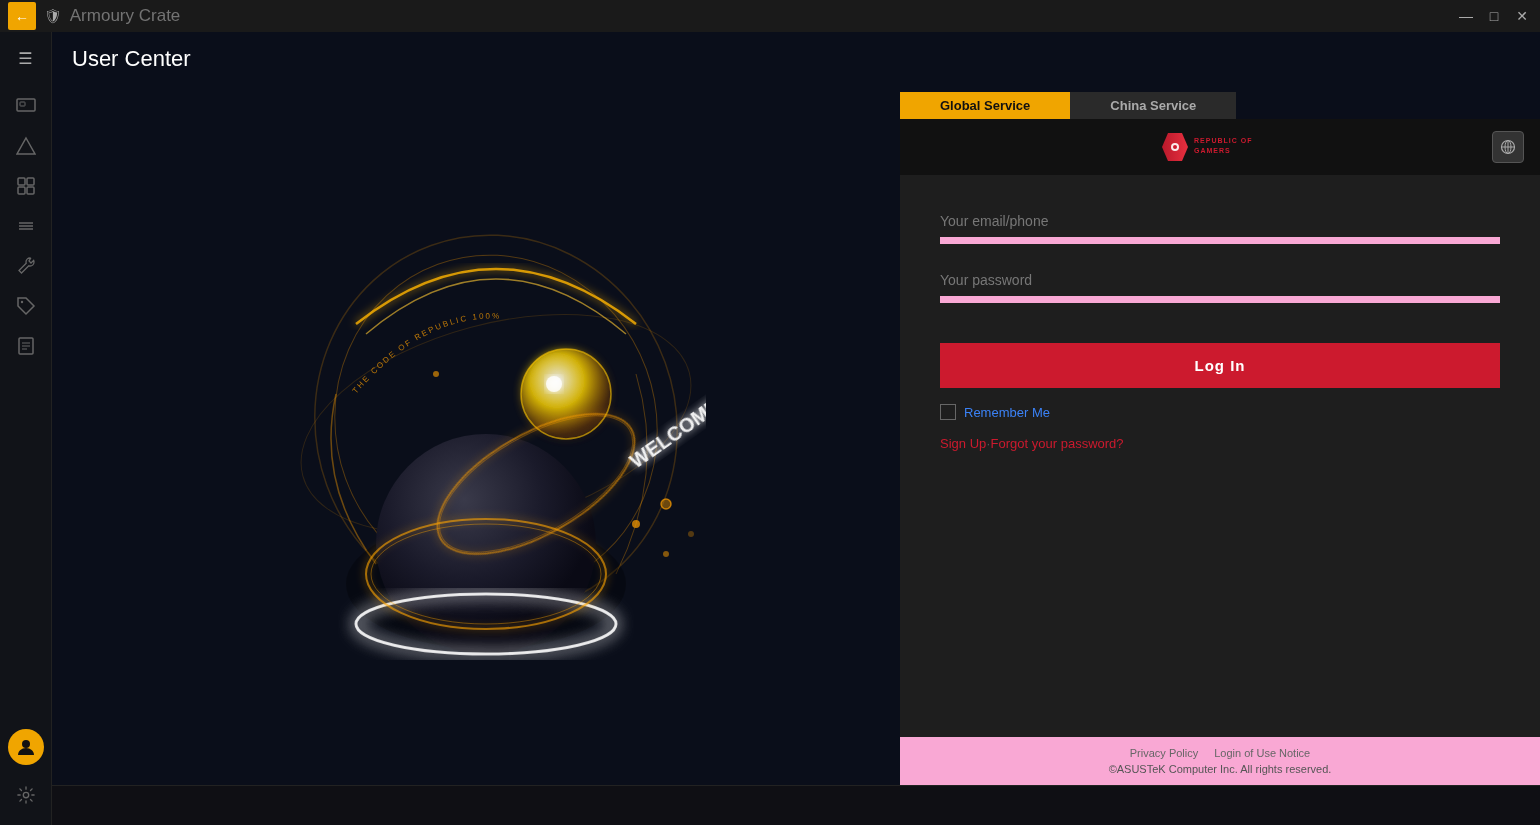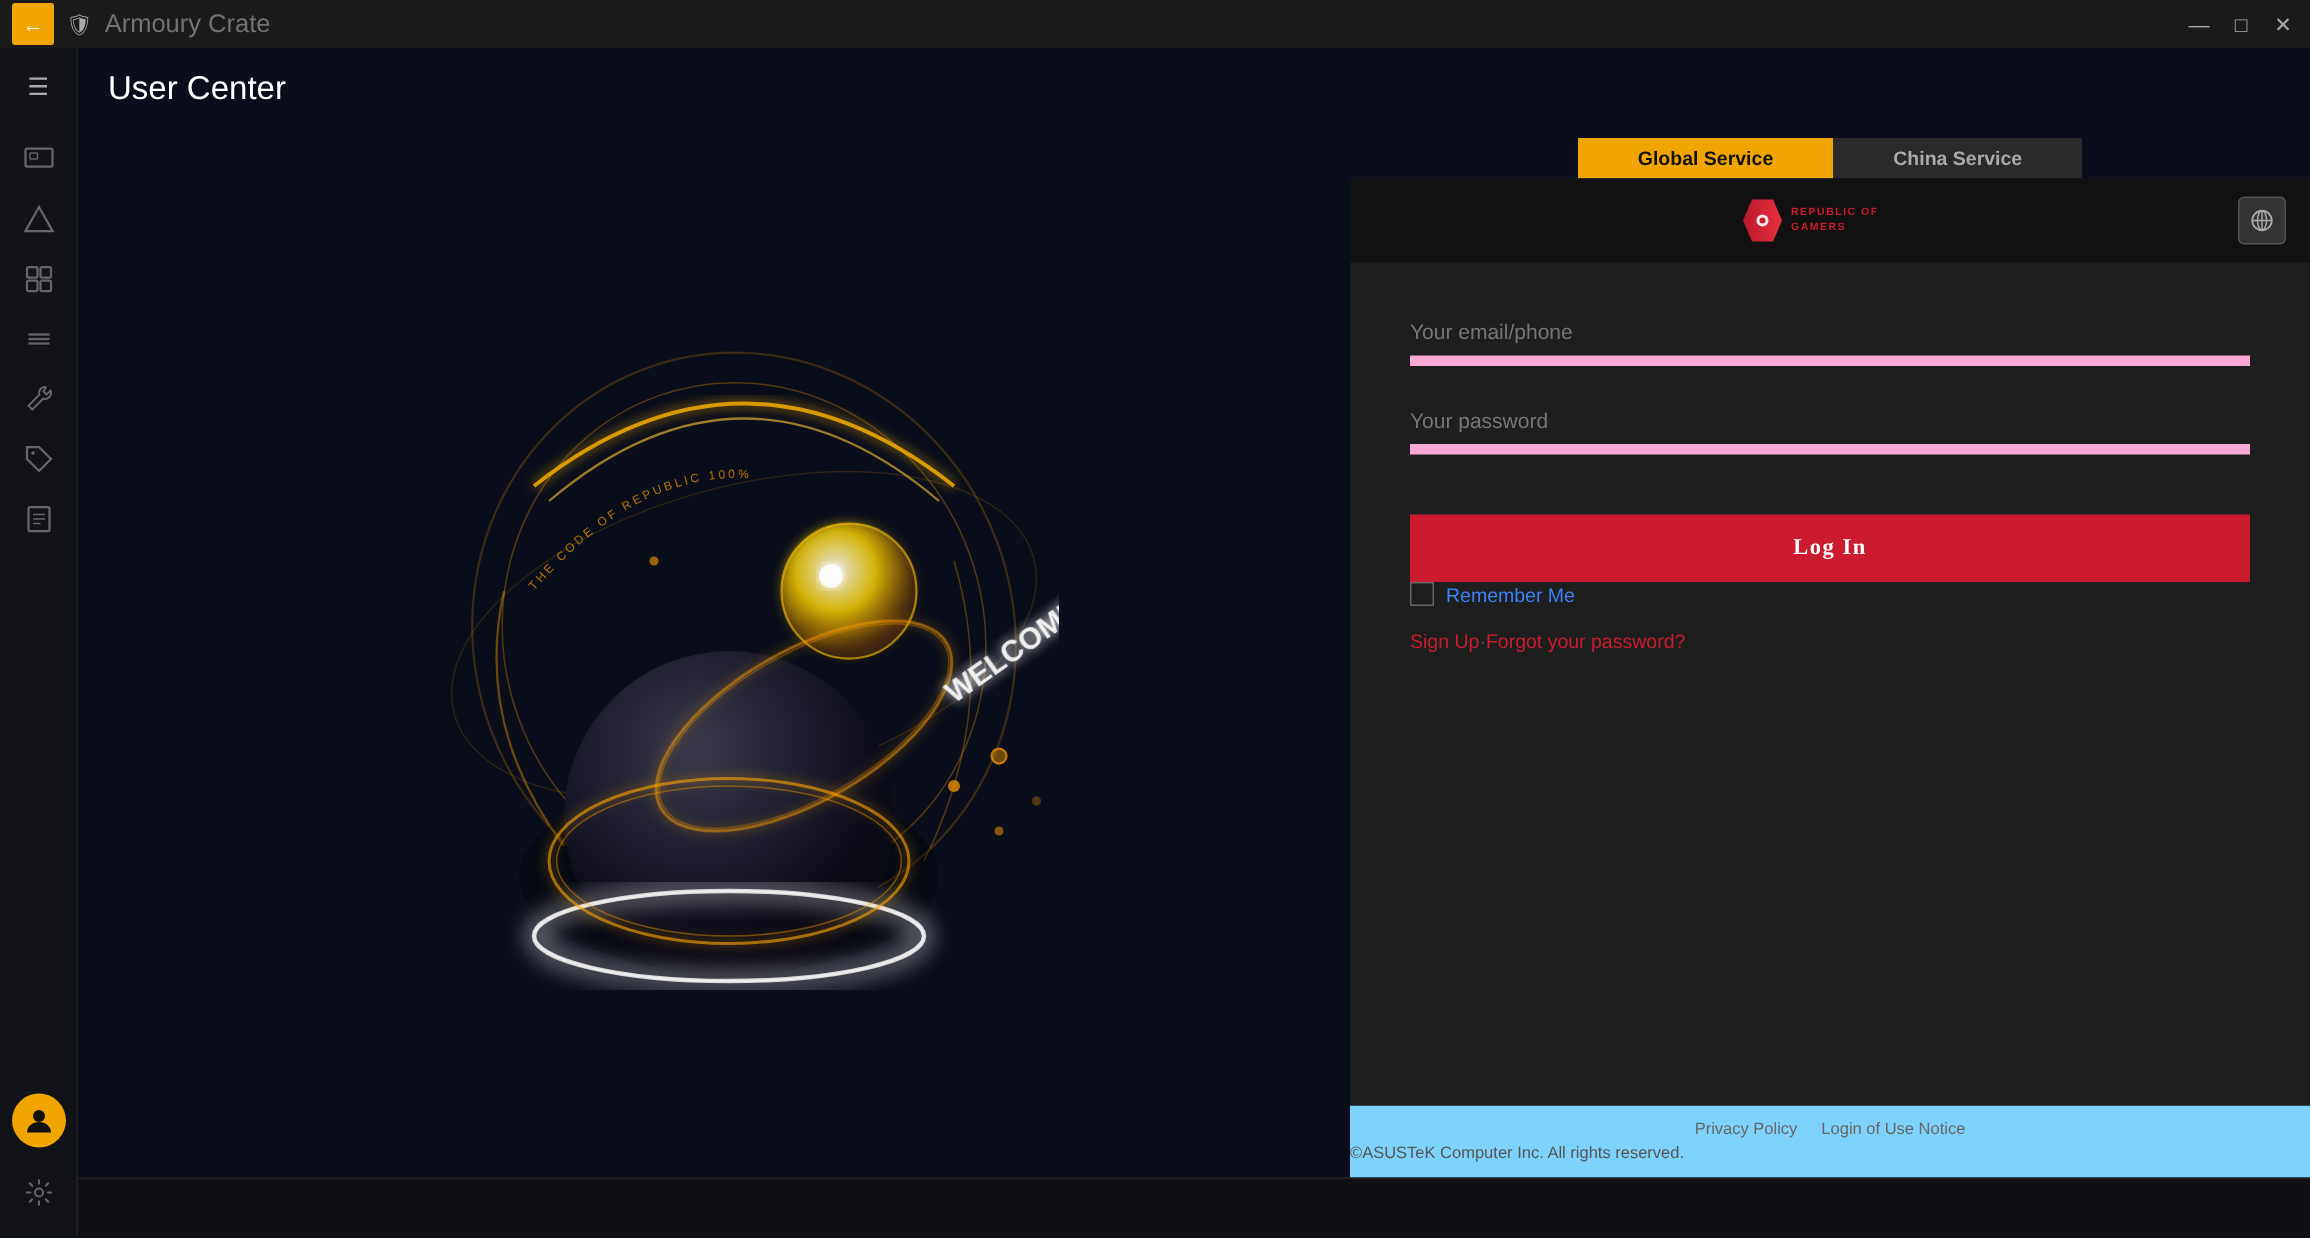--- a/index.html
+++ b/index.html
@@ -163,21 +163,21 @@
       width: 640px;
       flex-shrink: 0;
       display: flex;
       flex-direction: column;
     }
 
     
     .service-tabs {
       display: flex;
       align-items: center;
-      justify-content: center;
+      justify-content: flex-start;
       padding: 10px 0 0;
       gap: 0;
       background: #0a0e1a;
     }
     .service-tab {
       padding: 6px 40px;
       font-size: 13px;
       font-weight: 600;
       cursor: pointer;
       border: none;
@@ -263,23 +263,22 @@
     }
     .login-btn {
       width: 100%;
       background: #cc1a2e;
       color: #fff;
       border: none;
       padding: 14px;
       font-size: 15px;
       font-weight: 600;
       cursor: pointer;
-      margin: 20px 0 0;
+      margin: 20px 0 16px;
       letter-spacing: 1px;
-      font-family: Liberation Serif, serif;
     }
 
     .remember-row {
       display: flex;
       align-items: center;
       gap: 8px;
       margin-bottom: 16px;
     }
     .remember-checkbox {
       width: 16px;
@@ -304,23 +303,23 @@
       cursor: pointer;
       text-decoration: none;
     }
     .link-separator {
       color: #555;
       font-size: 13px;
     }
 
     
     .footer-area {
-      background: #7dd3fc;
+      background: #f9a8d4;
       padding: 10px 0;
-      text-align: left;
+      text-align: center;
     }
     .footer-links {
       display: flex;
       justify-content: center;
       gap: 16px;
       margin-bottom: 4px;
     }
     .footer-link {
       color: #666;
       font-size: 11px;

